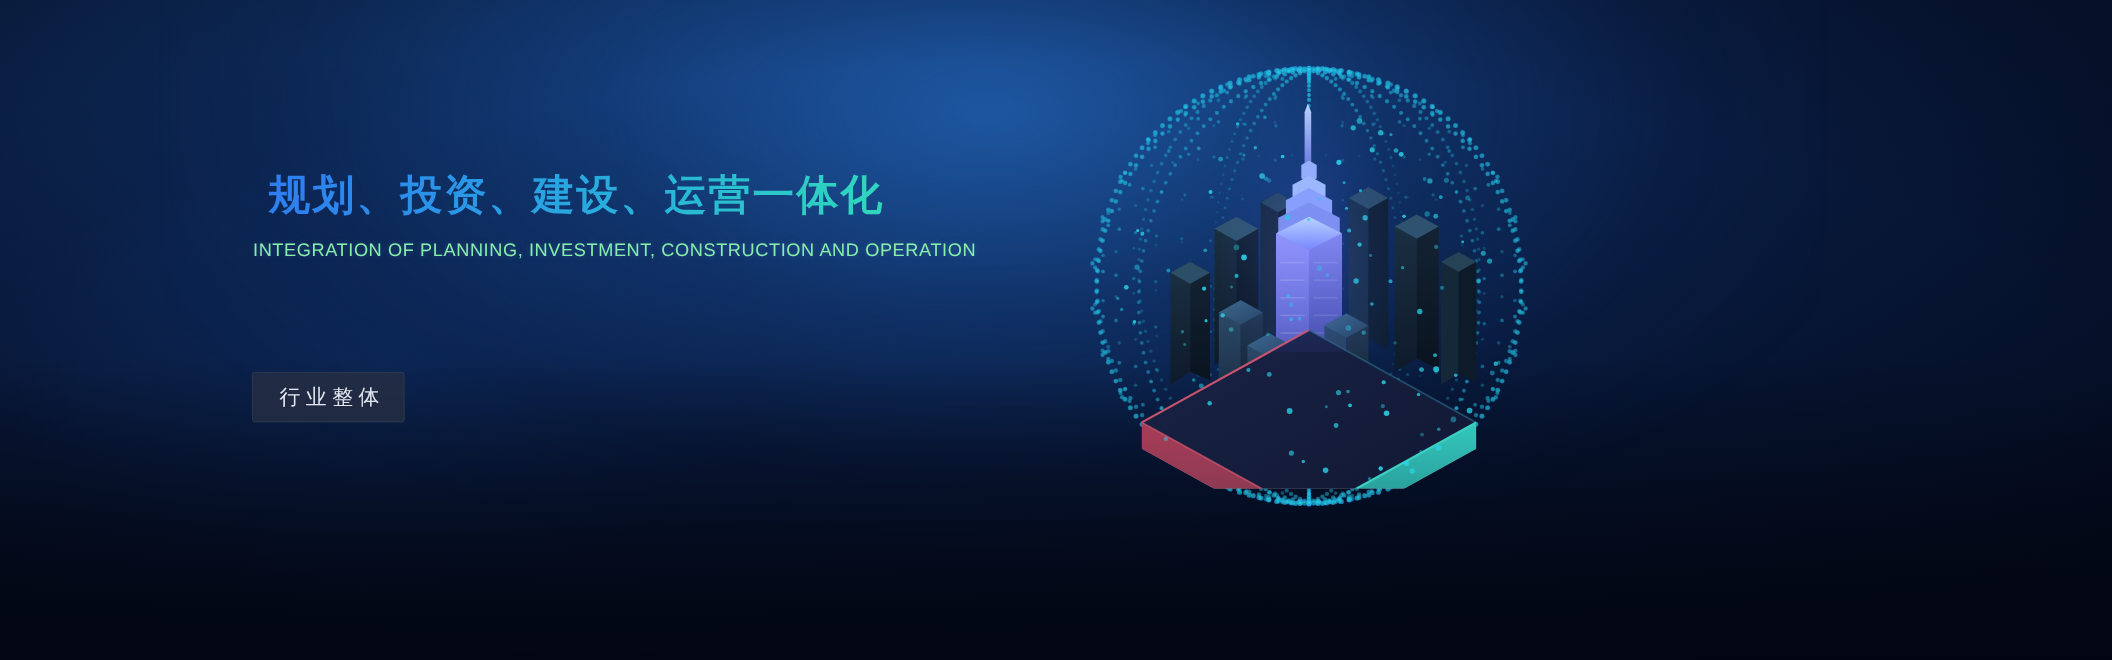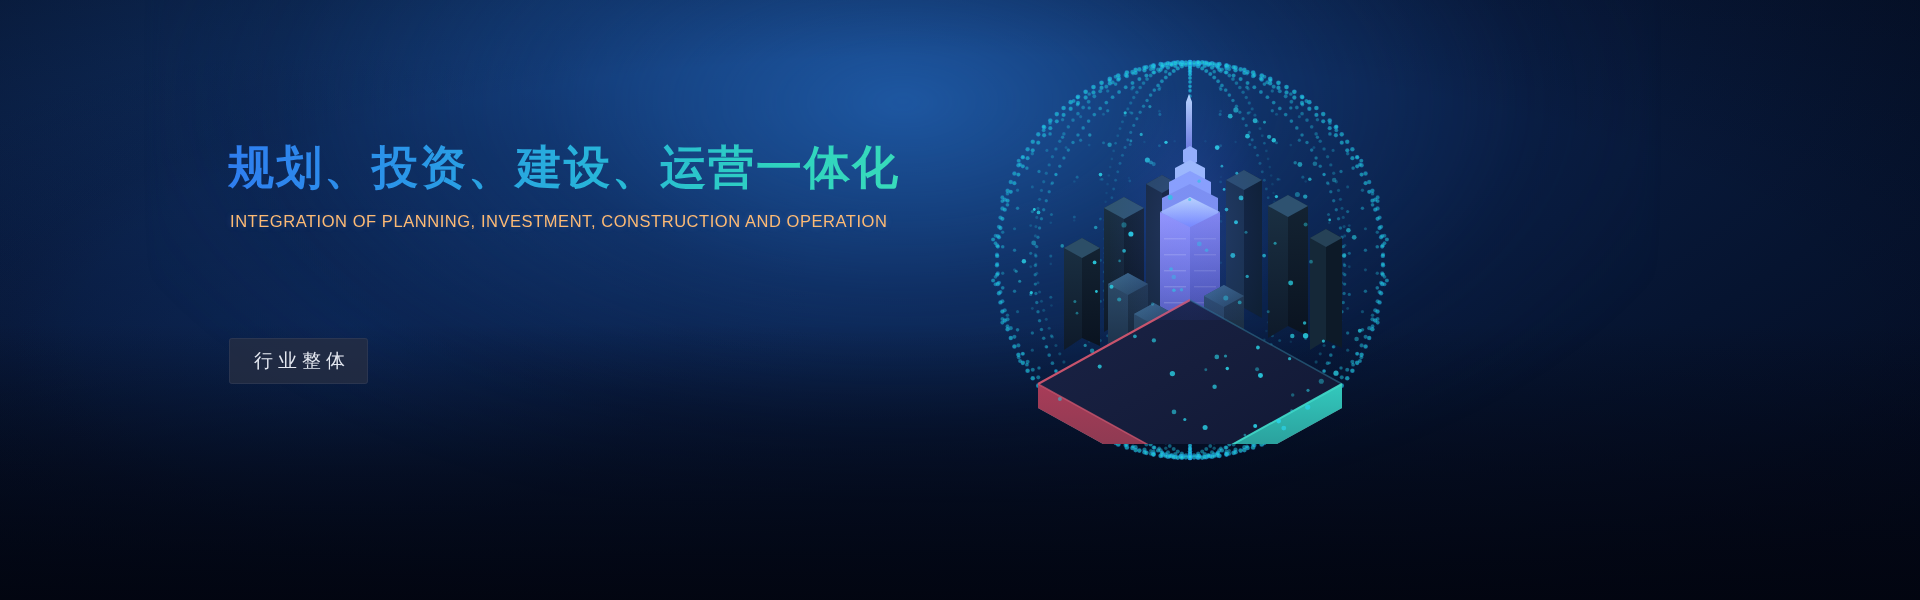--- a/index.html
+++ b/index.html
@@ -55,37 +55,37 @@
   }
 
   
   .text-block {
     position: absolute;
     left: 228px;
     top: 140px;
     width: 760px;
   }
   .headline {
-    font-size: 46px;
+    font-size: 38px;
     font-weight: 700;
     letter-spacing: 2px;
     line-height: 1.18;
-    margin: 0;
+    margin: 16px;
     background: linear-gradient(100deg, #2f7df0 0%, #2a96e8 24%, #27b6d8 50%, #2fd3bf 72%, #3ee0b8 100%);
     -webkit-background-clip: text;
     background-clip: text;
     color: transparent;
     -webkit-text-fill-color: transparent;
     white-space: nowrap;
   }
   .subline {
     margin: 18px 0 0 2px;
     font-size: 16.5px;
     letter-spacing: 0.55px;
-    color: #fdba74;
+    color: #86efac;
     font-weight: 400;
     white-space: nowrap;
     text-shadow: 0 0 6px rgba(140,180,255,0.25);
   }
 
   
   .badge {
     position: absolute;
     left: 229px;
     top: 338px;

